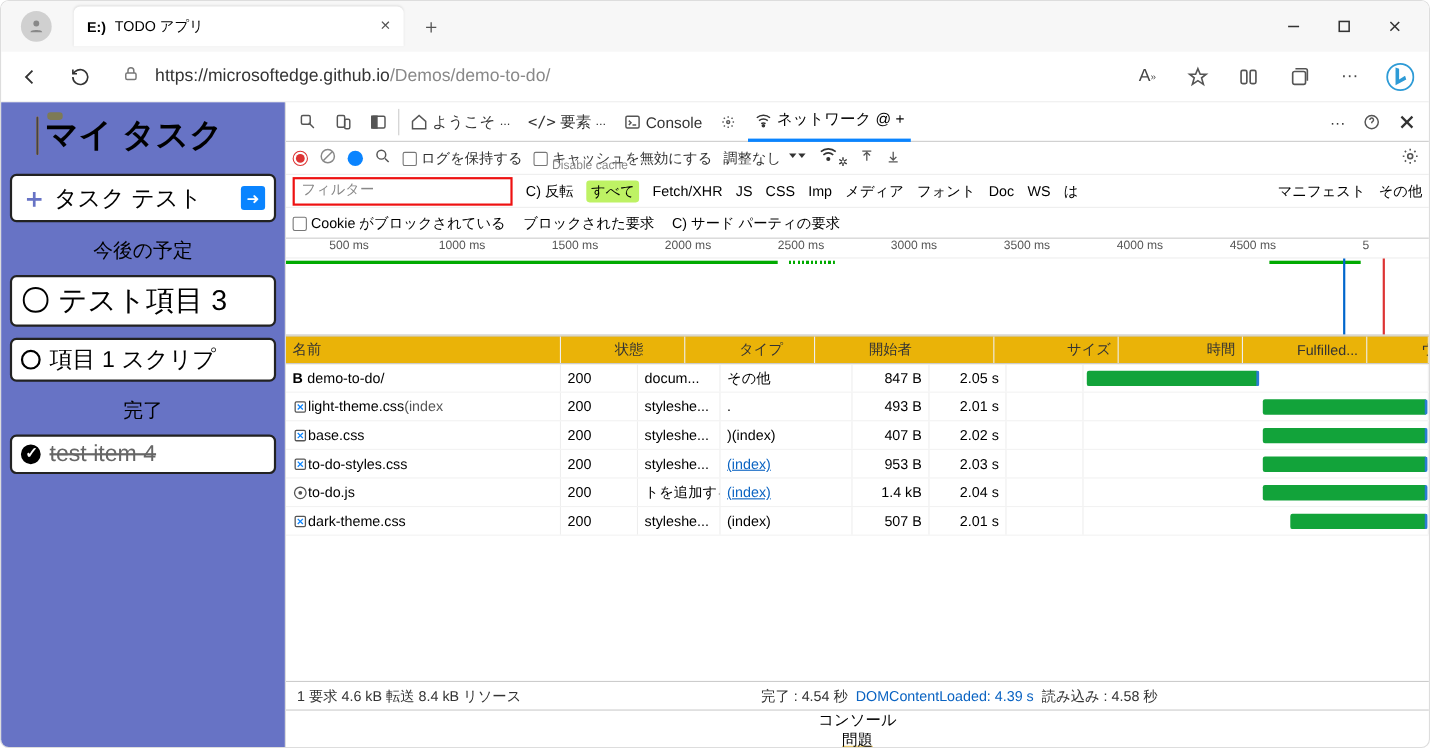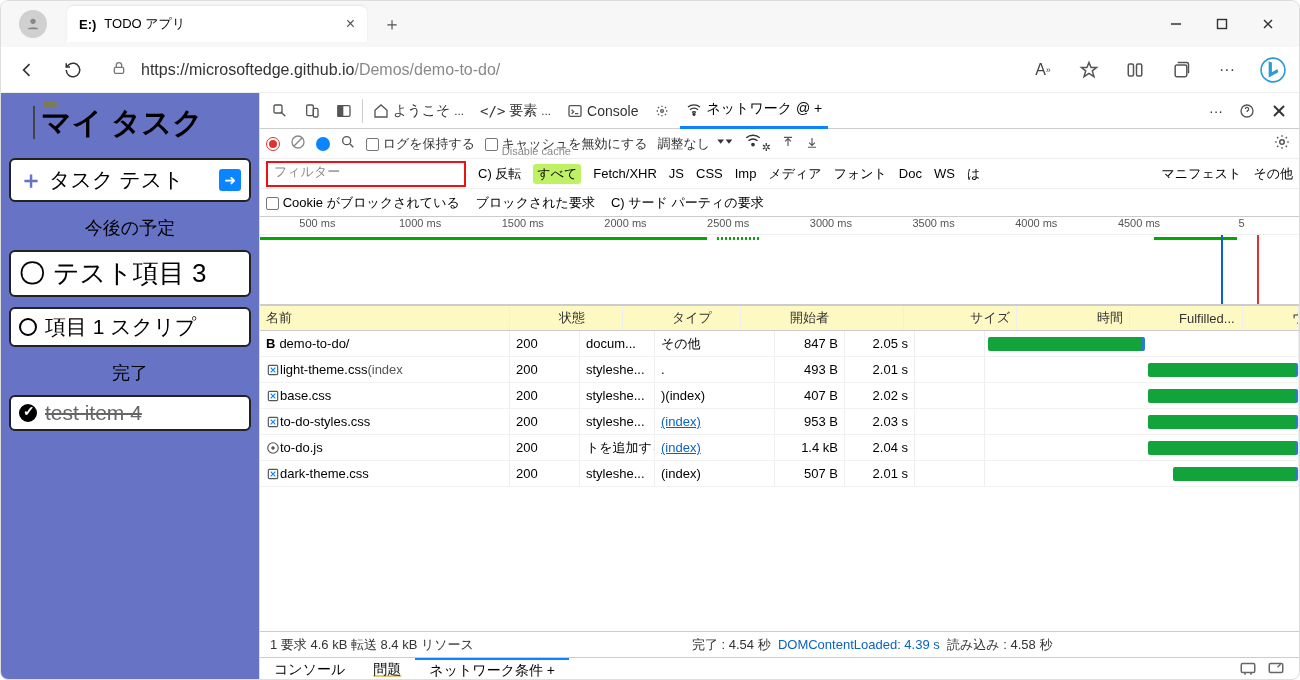--- a/index.html
+++ b/index.html
@@ -72,38 +72,38 @@
 .timeline-hdr { display:flex; height:18px; font-size:11px; color:#555; padding:0 6px; border-bottom:1px solid #eee;}
 .timeline-hdr span { flex:1; text-align:center; }
 .timeline-body { height:70px; position:relative; border-bottom:1px solid #ccc; }
 .tl-bar { position:absolute; top:2px; height:3px; background:#0a0; }
 .tl-red { position:absolute; top:0; bottom:0; width:2px; background:#d33; }
 .tl-blue { position:absolute; top:0; bottom:0; width:2px; background:#06c; }
 
 
 .net-table { flex:1; overflow:auto; }
 .nt-head,.nt-row { display:grid; grid-template-columns: 250px 70px 75px 120px 70px 70px 70px 1fr; font-size:13px; align-items:center; height:26px; }
-.nt-head { border-top:1px solid #ccc; border-bottom:1px solid #ccc; background:#fef9c3; color:#333;gap:43px; }
+.nt-head { border-top:1px solid #ccc; border-bottom:1px solid #ccc; background:#eab308; color:#333;gap:43px; }
 .nt-head > div, .nt-row > div { padding:0 6px; overflow:hidden; text-overflow:ellipsis; white-space:nowrap; border-right:1px solid #eee; height:100%; display:flex; align-items:center; }
 .nt-row { border-bottom:1px solid #f2f2f2; }
 .rt-size,.rt-time { justify-content:flex-end; }
 .lnk { color:#0a63c2; text-decoration:underline; }
 
 
 .wf { position:relative; height:100%; }
 .wf-bar { position:absolute; top:6px; height:14px; background:#12a33a; border-radius:2px; border-right:3px solid #2b7bd4;}
 .nt-head .wf-head { display:flex; justify-content:space-between; }
 .wf-head .tri { font-size:10px; color:#555; }
 
 
 .status { height:26px; border-top:1px solid #ccc; font-size:13px; display:flex; align-items:center; padding:0 10px; gap:18px; color:#333;}
 .status .dom { color:#0a63c2; }
 
 
-.drawer { height:24px; border-top:1px solid #ccc; display:flex; align-items:center; font-size:14px; }
+.drawer { height:36px; border-top:1px solid #ccc; display:flex; align-items:center; font-size:14px;flex-direction:column; }
 .drawer > div { padding:0 14px; height:100%; display:flex; align-items:center; }
 .drawer .dsel { border-top:2px solid #0a84ff;text-align:right; }
 .drawer .underline { text-decoration: underline; text-decoration-thickness:2px; text-decoration-color: rgba(216,164,6,.6);}
 .drawer-right{margin-left:auto;display:flex;gap:10px;padding-right:10px;color:#666;}
 
 .gear-abs{position:absolute; right:8px; top:40px; color:#555;}
 
 svg { pointer-events:none; }
 </style>
 </head>

